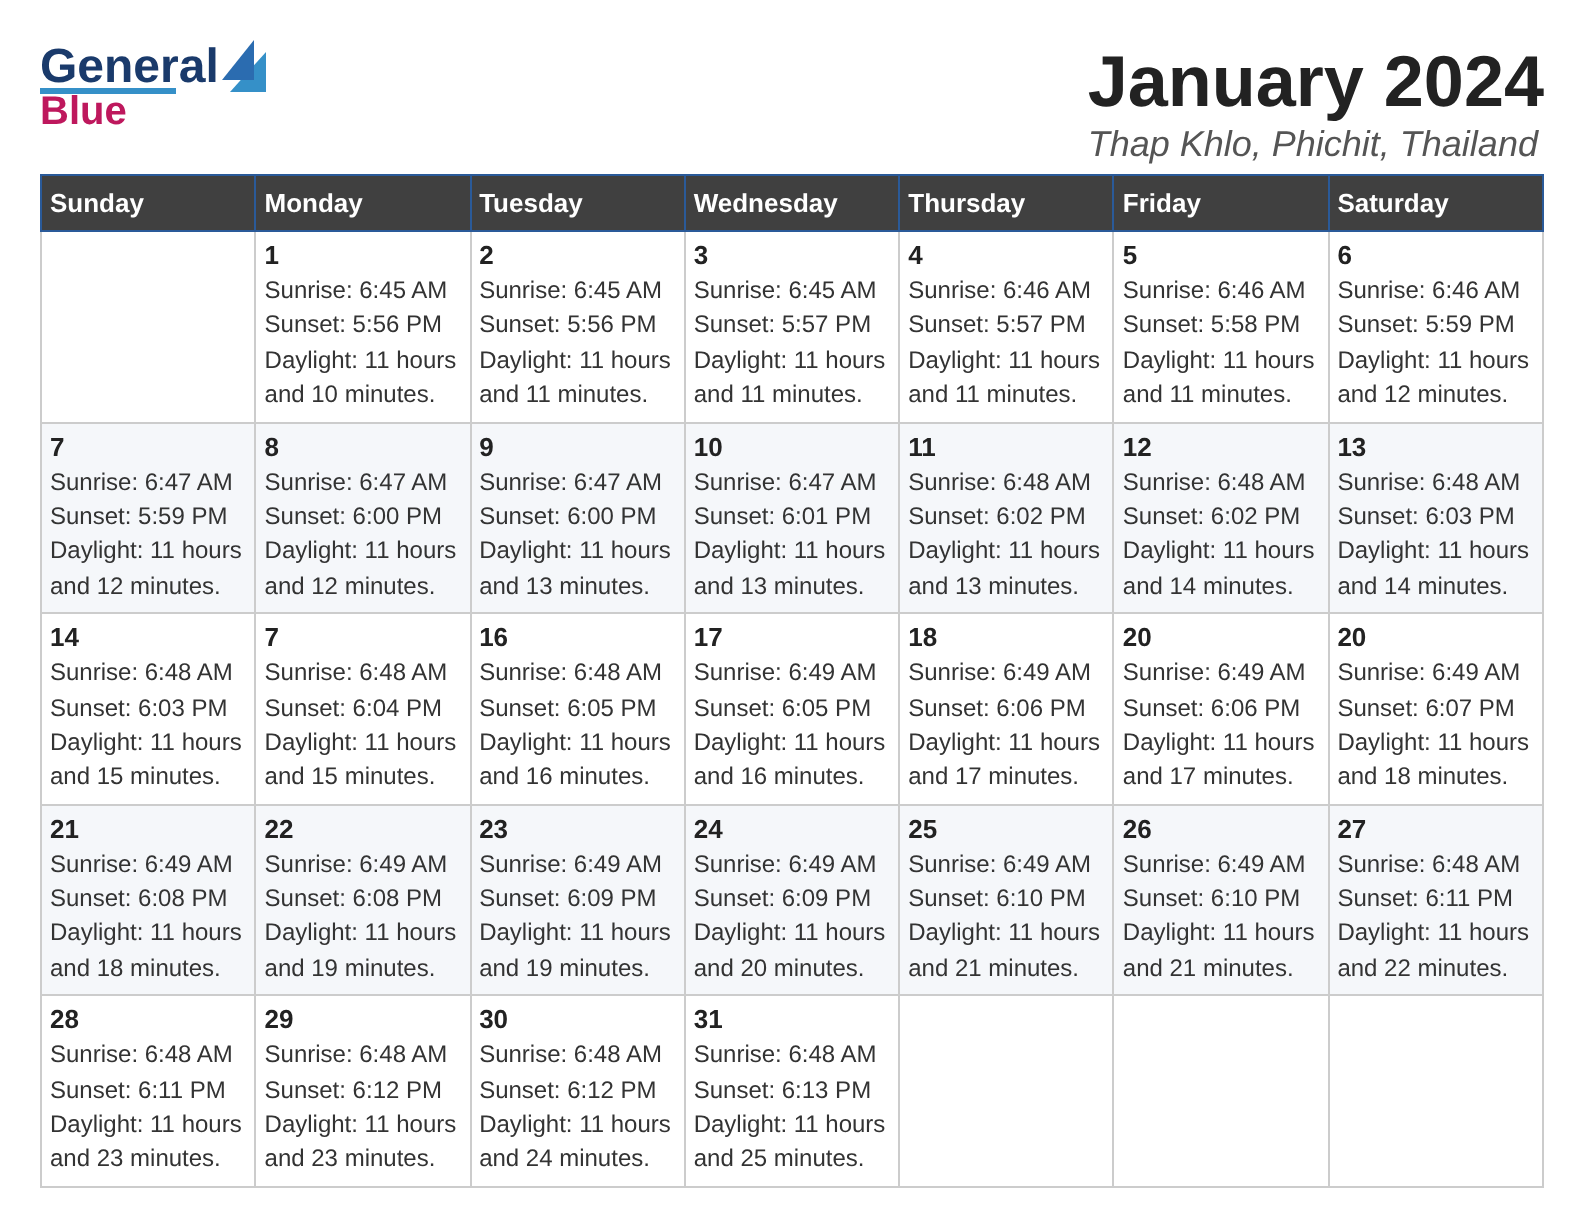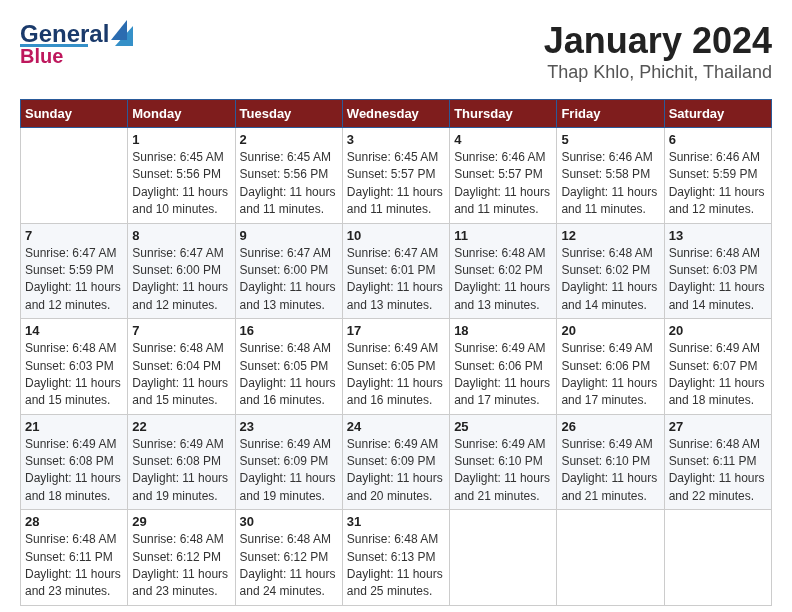--- a/index.html
+++ b/index.html
@@ -7,47 +7,48 @@
       font-family: Arial, sans-serif;
       background: #fff;
       width: 792px;
       min-height: 612px;
       padding: 20px;
     }
     .header {
       display: flex;
       justify-content: space-between;
       align-items: flex-start;
-      margin-bottom: 16px;
+      margin-bottom: 4px;
     }
     .logo {
       display: flex;
       flex-direction: column;
       align-items: flex-start;
     }
     .title-block {
-      text-align: right;
+      text-align: left;
     }
     .title-block h1 {
       font-size: 36px;
       font-weight: bold;
       color: #222;
     }
     .title-block h2 {
       font-size: 18px;
       color: #555;
       font-weight: normal;
+      font-style: italic;
     }
     table {
       width: 100%;
       border-collapse: collapse;
       font-size: 11px;
     }
     thead tr th {
-      background: #7f1d1d;
+      background: #404040;
       color: #fff;
       padding: 6px 4px;
       text-align: left;
       font-size: 13px;
       font-weight: bold;
       border: 1px solid #2a5a99;
     }
     tbody tr td {
       border: 1px solid #ccc;
       vertical-align: top;

